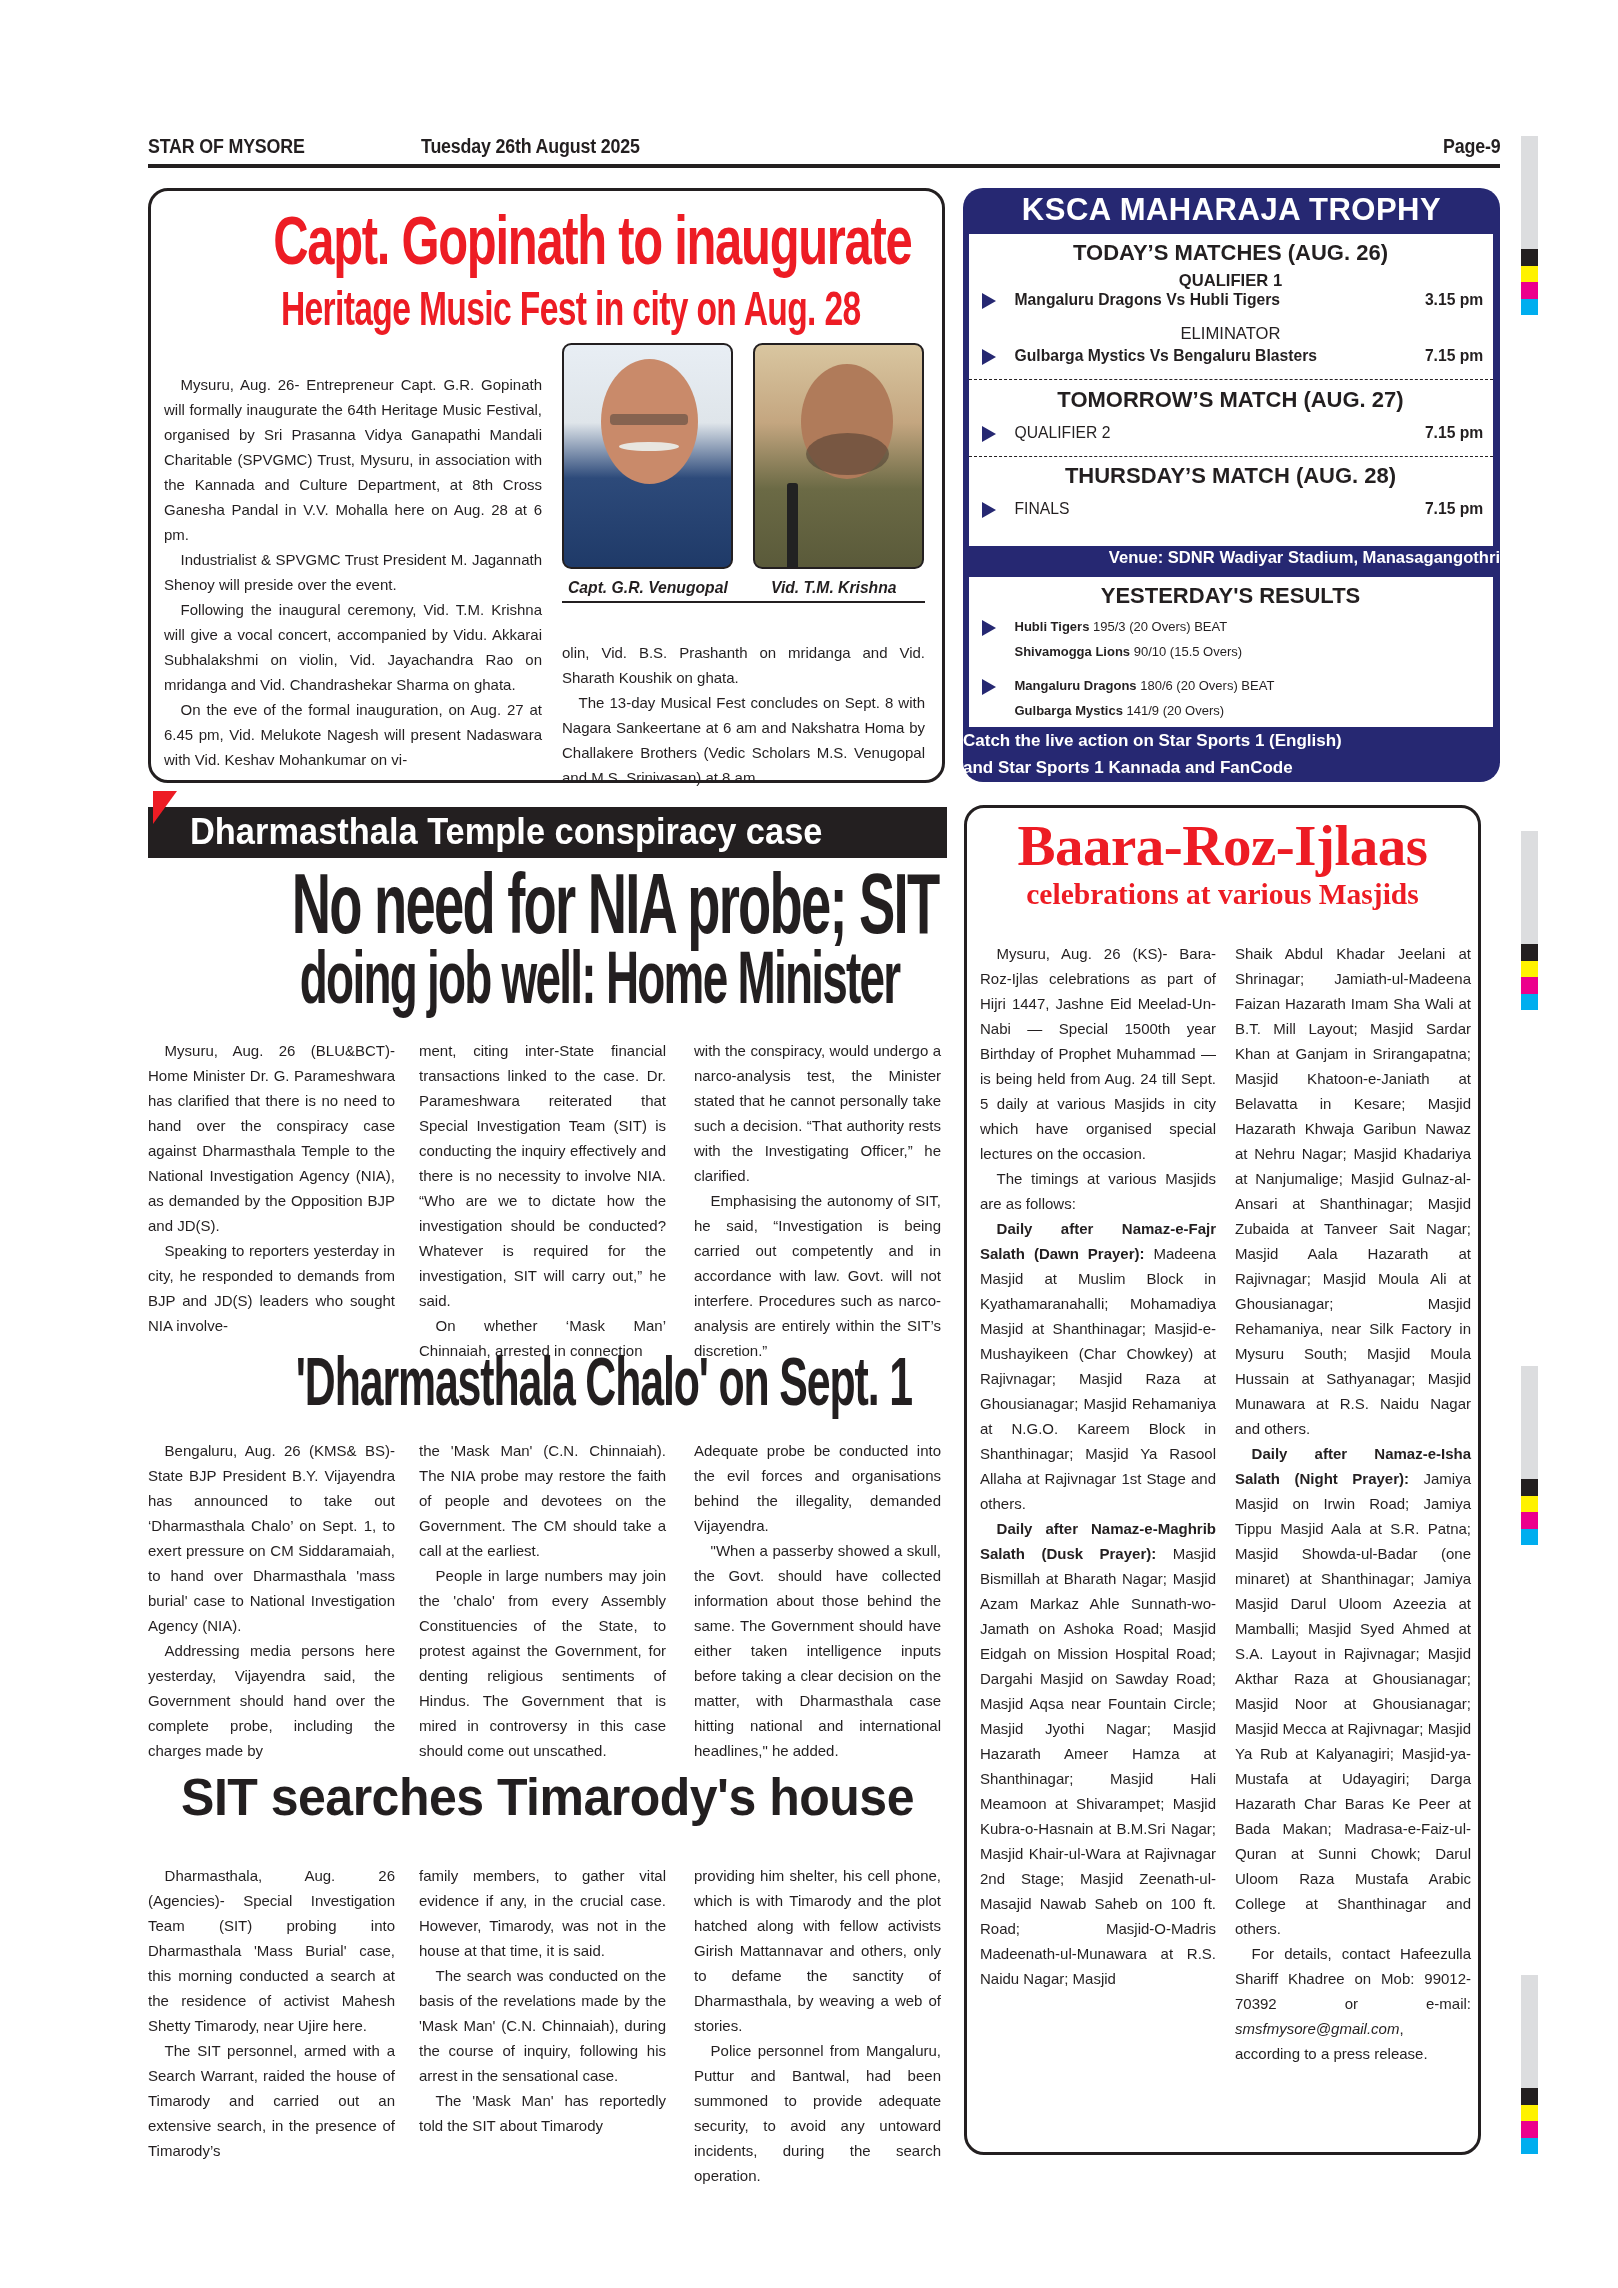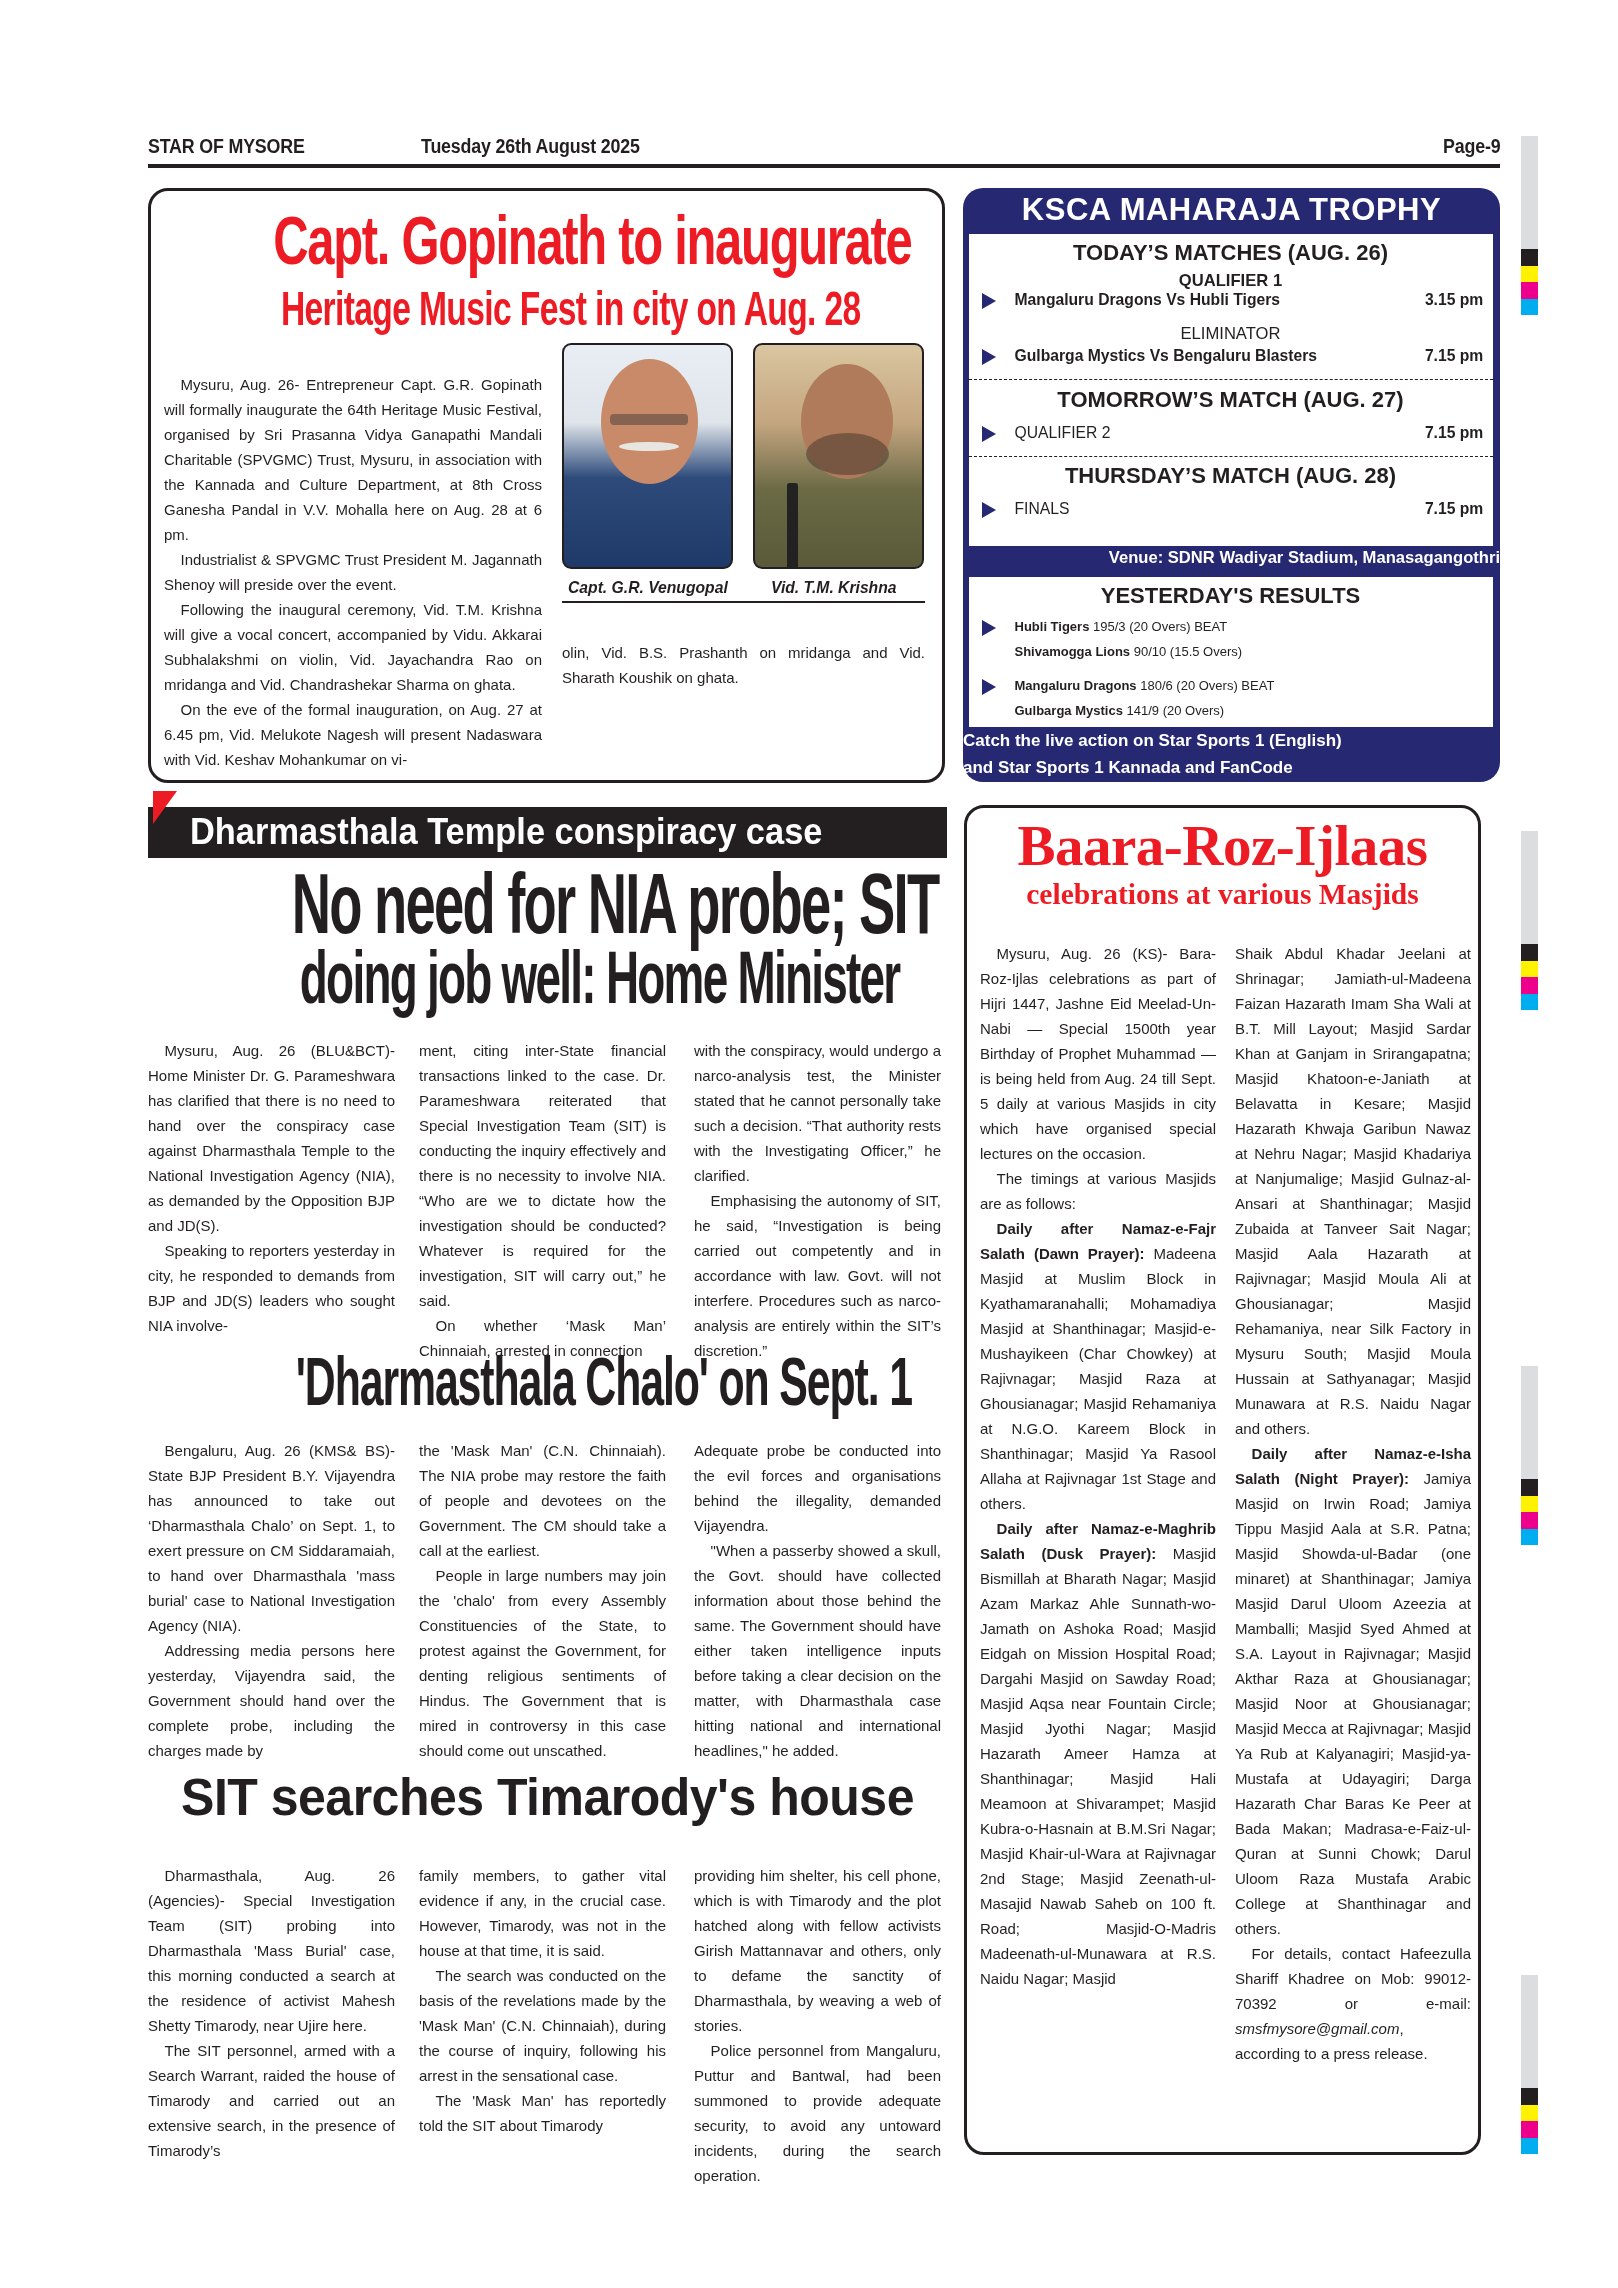--- a/index.html
+++ b/index.html
@@ -120,20 +120,21 @@
   <div class="photo photo-k">
     <div class="face" style="left:46px; top:18.5px; width:92px; height:115px; background:#b07b5a;"></div>
     <div class="face" style="left:51px; top:88px; width:83px; height:42px; background:#4a3a30; opacity:0.55;"></div>
     <div class="face" style="left:32px; top:138px; width:11px; height:88px; border-radius:2.8px; background:#222;"></div>
   </div>
   <div class="caption" style="left:417px;">Capt. G.R. Venugopal</div>
   <div class="caption" style="left:620px;">Vid. T.M. Krishna</div>
   <div class="cap-rule"></div>
   <div class="col" style="left:411px; top:421px; width:363px;">
     <p style="text-indent:0">olin, Vid. B.S. Prashanth on mridanga and Vid. Sharath Koushik on ghata.</p>
+    <p>The 13-day Musical Fest concludes on Sept. 8 with Nagara Sankeertane at 6 am and Nakshatra Homa by Challakere Brothers (Vedic Scholars M.S. Venugopal and M.S. Srinivasan) at 8 am.</p>
   </div>
 </div>
 
 <div class="ksca">
   <div class="title">KSCA MAHARAJA TROPHY</div>
   <div class="panel p1">
     <div class="sec-h" style="top:5.5px;">TODAY’S MATCHES (AUG. 26)</div>
     <div class="sub-h" style="top:37px;font-weight:bold;">QUALIFIER 1</div>
     <div class="row" style="top:57px;">
       <span class="tri"></span>

